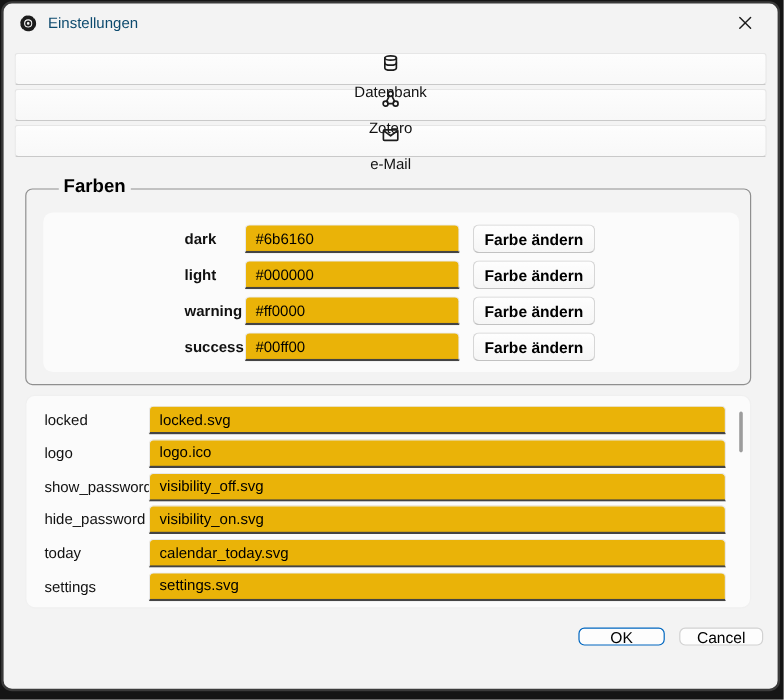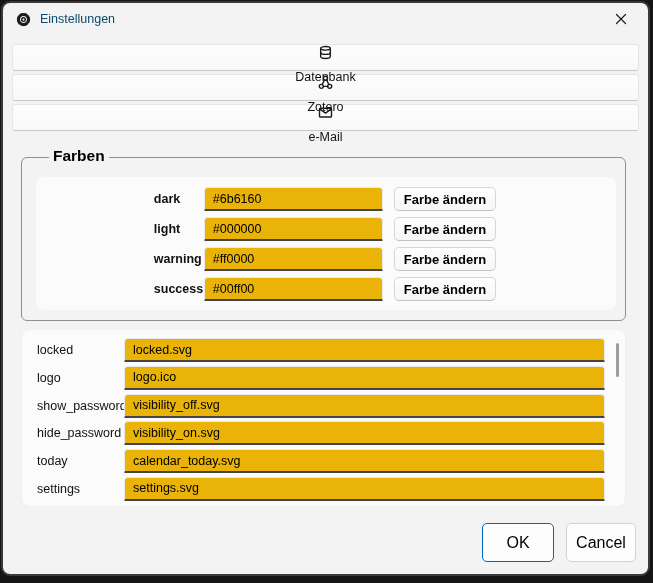--- a/index.html
+++ b/index.html
@@ -142,22 +142,22 @@
     border-radius: 2px;
   }
   
   .footer {
     display: flex;
     justify-content: flex-end;
     gap: 12px;
     padding: 16px 12px 0 0;
   }
   .btn {
-    height: 39px;
-    font-size: 16px;
+    height: 15px;
+    font-size: 13px;
     font-family: "Liberation Sans", sans-serif;
     background: #fdfdfd;
     border-radius: 5px;
     color: #000;
   }
   .btn-ok { width: 72px; border: 1px solid #0067c0; }
   .btn-cancel { width: 70px; border: 1px solid #d2d2d2; }
   svg { stroke: #1c1c1c; fill: none; stroke-width: 1.3; stroke-linecap: round; stroke-linejoin: round; }
 </style>
 </head>

